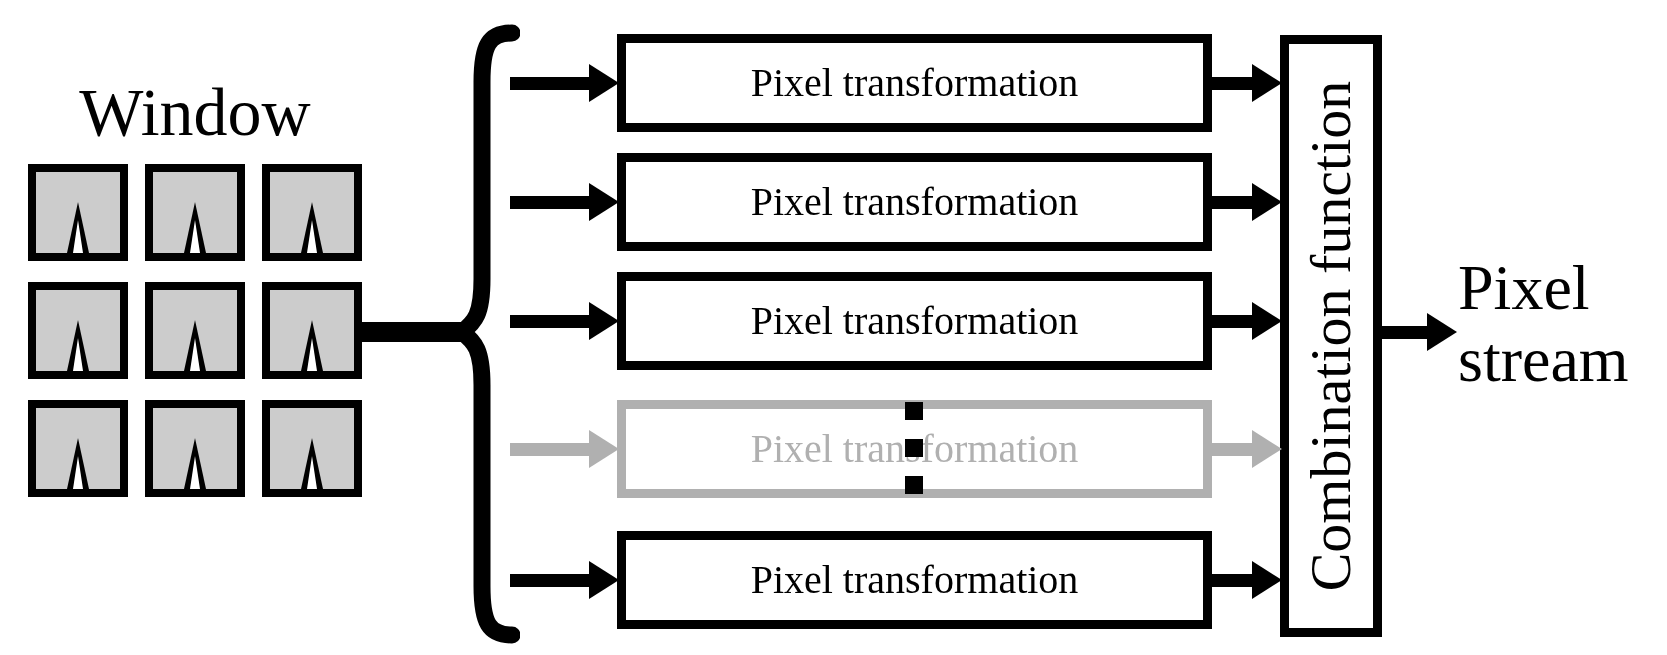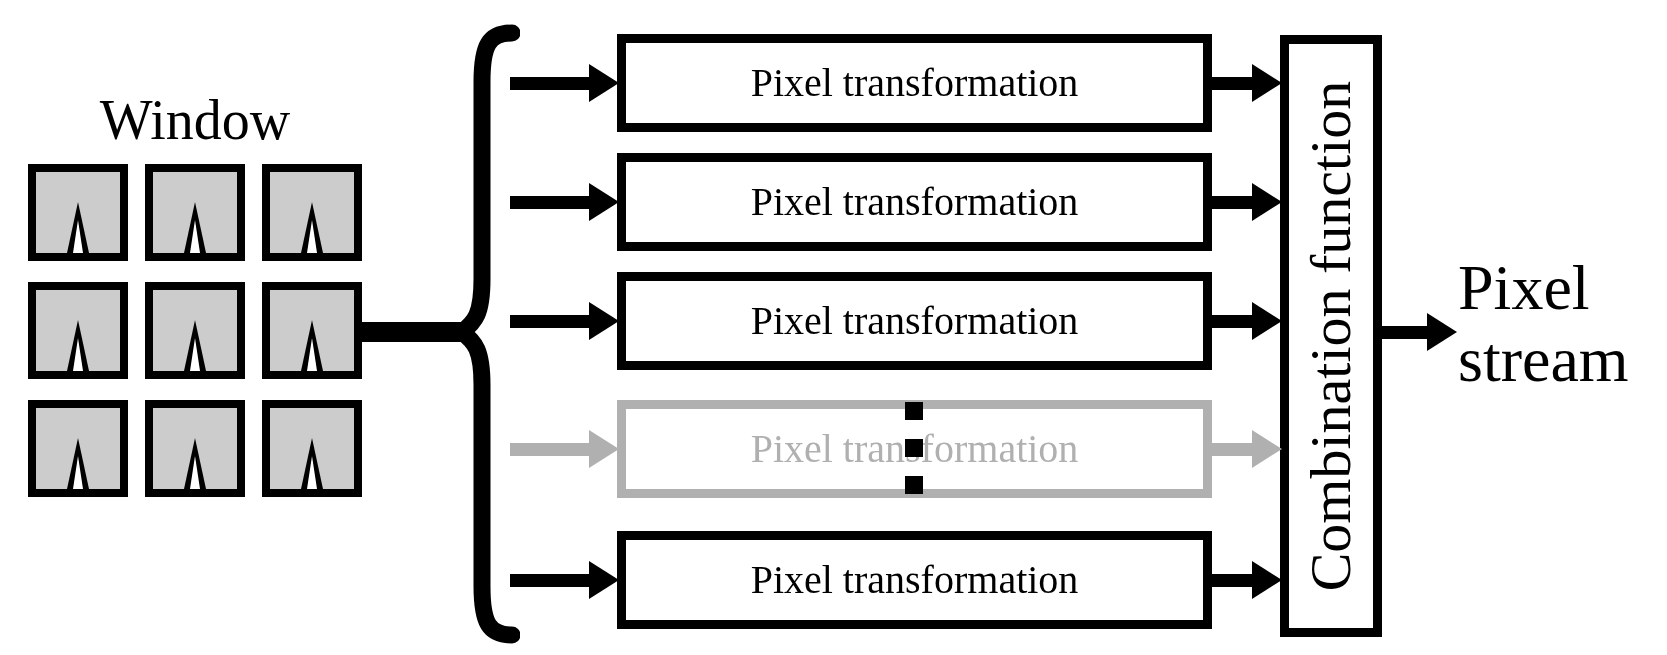--- a/index.html
+++ b/index.html
@@ -13,23 +13,23 @@
     width:1667px;height:655px;
     background:#ffffff;
     font-family:"Liberation Serif","DejaVu Serif",serif;
     color:var(--ink);
     overflow:hidden;
   }
   .abs{position:absolute;}
 
   
   #window-label{
-    left:28px;top:92px;width:334px;
+    left:28px;top:78px;width:334px;
     text-align:center;
-    font-size:56px;line-height:1.0;
+    font-size:68px;line-height:1.0;
     white-space:nowrap;
   }
   #window-grid{
     left:28px;top:164px;
     display:grid;
     grid-template-columns:repeat(3,100px);
     grid-template-rows:repeat(3,97px);
     column-gap:17px;row-gap:21px;
   }
   .cell{

